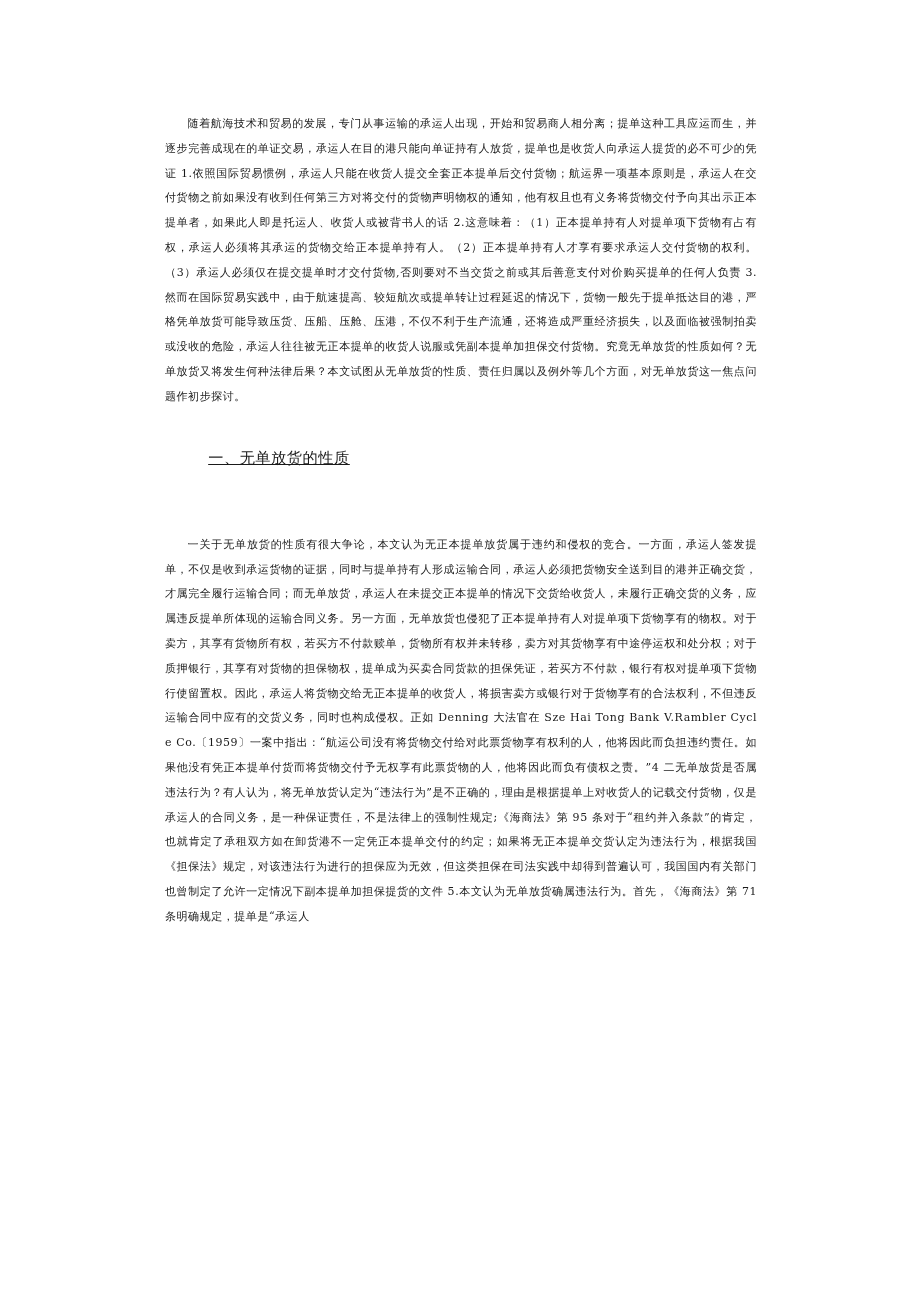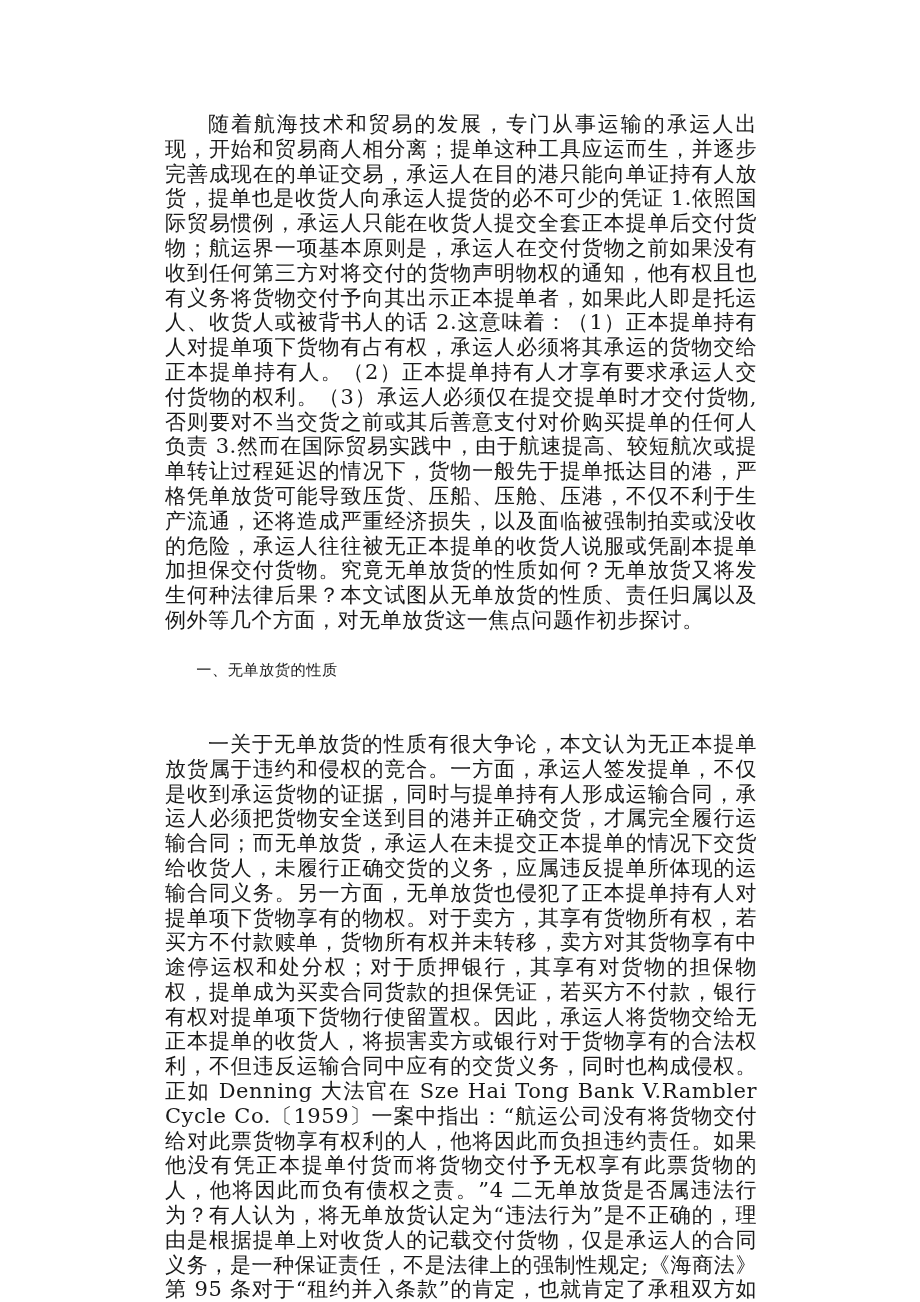--- a/index.html
+++ b/index.html
@@ -16,35 +16,36 @@
     color: #1a1a1a;
   }
   .page {
     position: absolute;
     left: 165px;
     top: 112px;
     width: 592px;
   }
   .para {
     margin: 0;
-    font-size: 21px;
+    font-size: 11px;
     line-height: 24.8px;
     text-align: justify;
     text-align-last: left;
     letter-spacing: 0.55px;
     word-break: break-all;
   }
   .indent { text-indent: 2.05em; }
   .gap { height: 24.8px; }
   .heading {
-    margin: 0;
+    margin: 12px;
     font-size: 15.2px;
     line-height: 24.8px;
     text-indent: 2.05em;
     letter-spacing: 0.55px;
+    text-decoration: underline;
   }
 </style>
 </head>
 <body>
 
 <div class="page">
   <p class="para indent">随着航海技术和贸易的发展，专门从事运输的承运人出现，开始和贸易商人相分离；提单这种工具应运而生，并逐步完善成现在的单证交易，承运人在目的港只能向单证持有人放货，提单也是收货人向承运人提货的必不可少的凭证 1.依照国际贸易惯例，承运人只能在收货人提交全套正本提单后交付货物；航运界一项基本原则是，承运人在交付货物之前如果没有收到任何第三方对将交付的货物声明物权的通知，他有权且也有义务将货物交付予向其出示正本提单者，如果此人即是托运人、收货人或被背书人的话 2.这意味着：（1）正本提单持有人对提单项下货物有占有权，承运人必须将其承运的货物交给正本提单持有人。（2）正本提单持有人才享有要求承运人交付货物的权利。（3）承运人必须仅在提交提单时才交付货物,否则要对不当交货之前或其后善意支付对价购买提单的任何人负责 3.然而在国际贸易实践中，由于航速提高、较短航次或提单转让过程延迟的情况下，货物一般先于提单抵达目的港，严格凭单放货可能导致压货、压船、压舱、压港，不仅不利于生产流通，还将造成严重经济损失，以及面临被强制拍卖或没收的危险，承运人往往被无正本提单的收货人说服或凭副本提单加担保交付货物。究竟无单放货的性质如何？无单放货又将发生何种法律后果？本文试图从无单放货的性质、责任归属以及例外等几个方面，对无单放货这一焦点问题作初步探讨。</p>
   <div class="gap"></div>
   <p class="heading">一、无单放货的性质</p>
   <div class="gap"></div>

